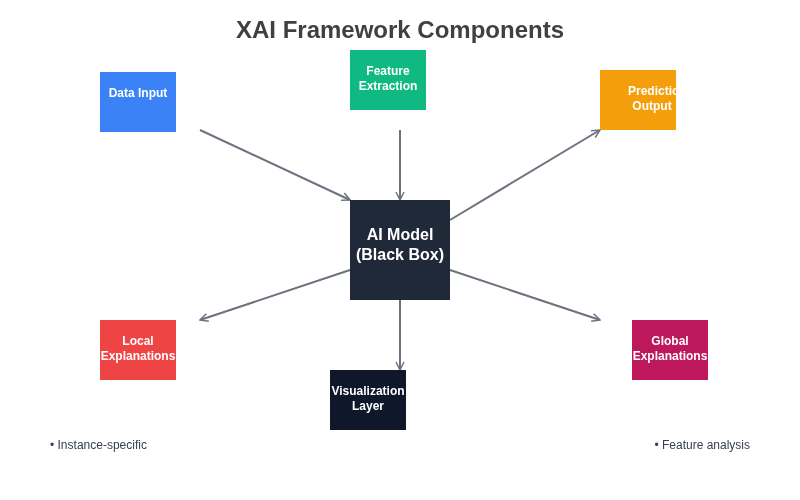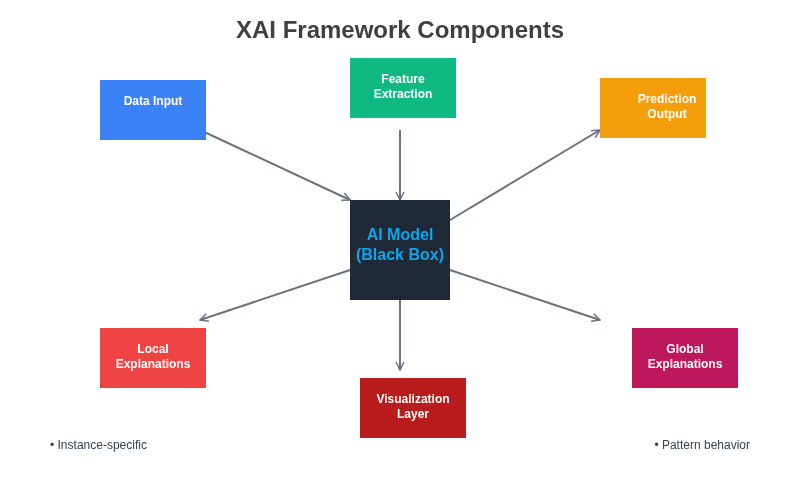--- a/index.html
+++ b/index.html
@@ -1,21 +1,21 @@
 <!DOCTYPE html>
 <html><head>
 <meta charset="utf-8">
 <style>
   html, body { margin: 0; padding: 0; }
   body { width: 800px; height: 500px; background: #ffffff; position: relative; overflow: hidden; font-family: "Liberation Sans", sans-serif; }
   .title { position: absolute; left: 0; width: 800px; top: 16px; text-align: center; font-size: 24px; font-weight: bold; color: #404040; }
   svg.arrows { position: absolute; left: 0; top: 0; }
-  .node { position: absolute; width: 106px; height: 60px; color: #fff; font-weight: bold; font-size: 12px; text-align: center; line-height: 15px; box-sizing: border-box; margin-top: 8px; }
+  .node { position: absolute; width: 76px; height: 60px; color: #fff; font-weight: bold; font-size: 12px; text-align: center; line-height: 15px; box-sizing: border-box; }
   .node .lbl { display: block; padding-top: 14px; white-space: pre-line; }
-  .center { position: absolute; left: 350px; top: 200px; width: 100px; height: 100px; background: #1f2937; color: #0ea5e9; font-weight: bold; font-size: 16px; text-align: center; line-height: 20px; }
+  .center { position: absolute; left: 350px; top: 200px; width: 100px; height: 100px; background: #1f2937; color: #ffffff; font-weight: bold; font-size: 16px; text-align: center; line-height: 20px; }
   .center .lbl { display: block; padding-top: 25px; white-space: pre-line; }
   .notes { position: absolute; font-size: 12px; color: #374151; line-height: 20px; }
   .notes.left { left: 50px; top: 435px; text-align: left; }
   .notes.right { right: 50px; top: 435px; text-align: right; }
 </style>
 </head>
 <body>
 
 <div class="title">XAI Framework Components</div>
 
@@ -41,32 +41,32 @@
 Extraction</span>
 </div>
 <div class="node" style="left: 600px; top: 70px; background: rgb(245, 158, 11); padding-left: 28px;">
   <span class="lbl">Prediction
 Output</span>
 </div>
 <div class="node" style="left: 100px; top: 320px; background: rgb(239, 68, 68);">
   <span class="lbl">Local
 Explanations</span>
 </div>
-<div class="node" style="left: 360px; top: 370px; background: #b91c1c;">
+<div class="node" style="left: 330px; top: 370px; background: #0f172a;">
   <span class="lbl">Visualization
 Layer</span>
 </div>
 <div class="node" style="left: 632px; top: 320px; background: #be185d; text-align: center;">
   <span class="lbl">Global
 Explanations</span>
 </div>
 
 <div class="center">
   <span class="lbl">AI Model
 (Black Box)</span>
 </div>
 
 <div class="notes left">
   <div>• Instance-specific</div>
 </div>
 <div class="notes right">
-  <div>• Pattern behavior</div>
+  <div>• Feature analysis</div>
 </div>
 
 </body></html>

